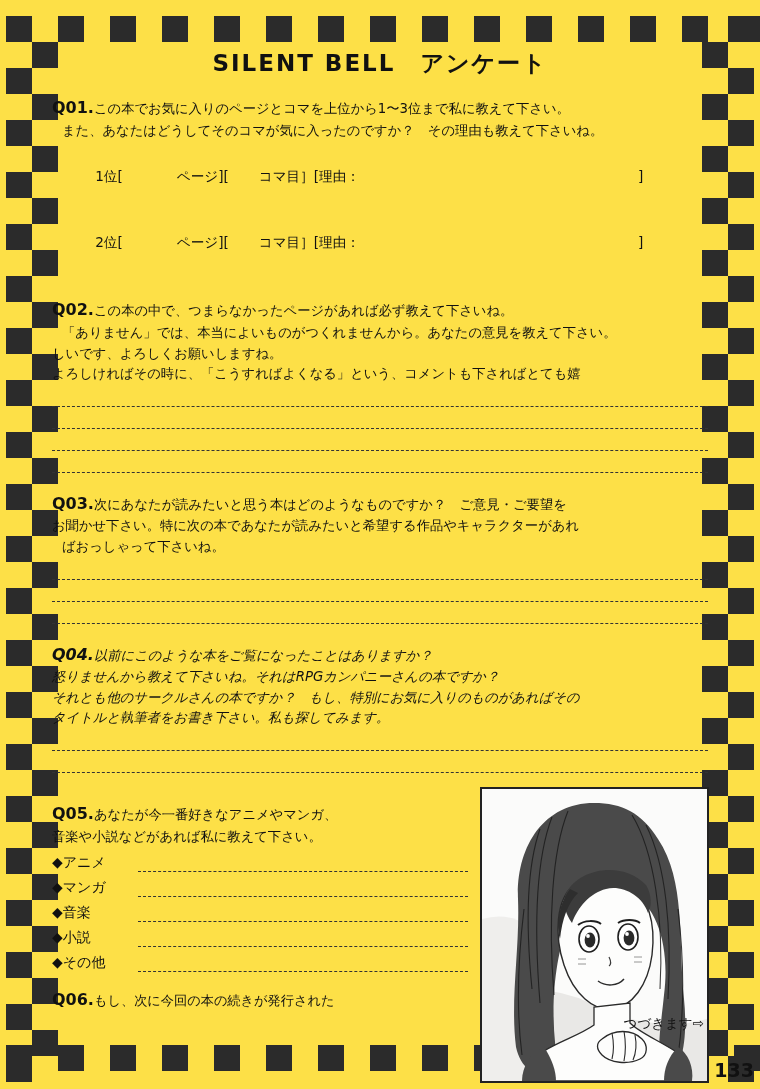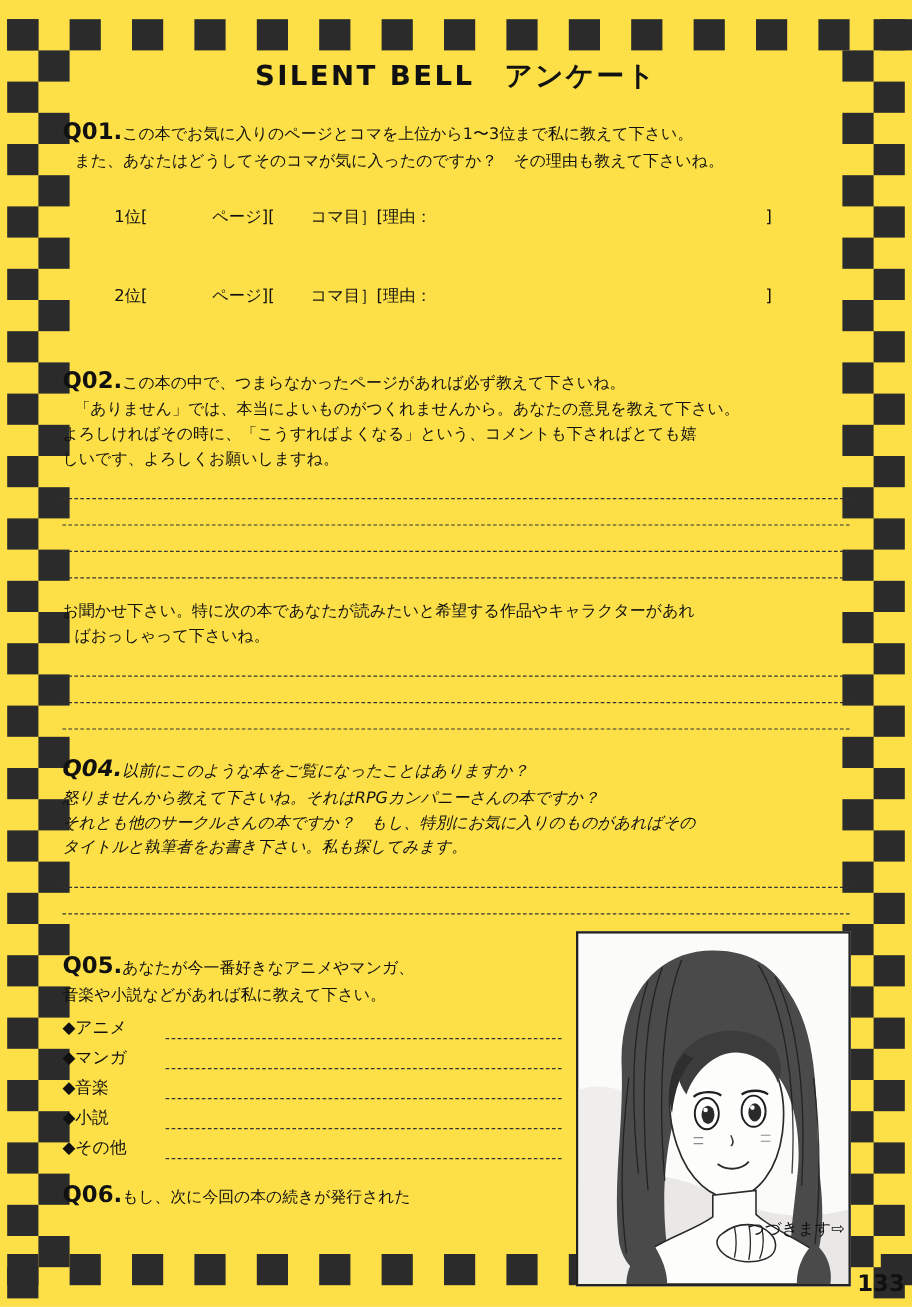--- a/index.html
+++ b/index.html
@@ -24,21 +24,21 @@
   .title{
     text-align:center;
     font-size:23px;
     font-weight:bold;
     letter-spacing:2px;
     margin-top:8px;
     font-family:"DejaVu Sans","Liberation Sans",sans-serif;
   }
   .qblock{margin-top:16px;}
   .qnum{
-    font-size:19px;
+    font-size:16px;
     font-weight:bold;
     letter-spacing:0px;
     font-family:"DejaVu Sans","Liberation Sans",sans-serif;
   }
   .qtext{
     font-size:13.3px;
     line-height:1.55;
   }
   .qline{
     font-size:13.3px;
@@ -238,31 +238,34 @@
           <span>2位[</span><span class="inline-gap"></span><span>ページ][</span><span class="inline-gap2"></span><span>コマ目］[理由：</span><span style="display:inline-block;width:278px;"></span><span>]</span>
         </div>
       </div>
     </div>
 
     <div class="qblock" style="margin-top:22px;">
       <div class="qline">
         <span class="qnum">Q02.</span><span>この本の中で、つまらなかったページがあれば必ず教えて下さいね。</span>
       </div>
       <div class="qtext" style="text-indent:10px;">「ありません」では、本当によいものがつくれませんから。あなたの意見を教えて下さい。</div>
+      <div class="qtext">しいです、よろしくお願いしますね。</div>
       <div class="qtext">よろしければその時に、「こうすればよくなる」という、コメントも下さればとても嬉</div>
-      <div class="qtext">しいです、よろしくお願いしますね。</div>
       <div class="dotwrap">
         <div class="dotline"></div>
         <div class="dotline"></div>
         <div class="dotline"></div>
         <div class="dotline"></div>
       </div>
     </div>
 
     <div class="qblock" style="margin-top:18px;">
+      <div class="qline">
+        <span class="qnum">Q03.</span><span>次にあなたが読みたいと思う本はどのようなものですか？　ご意見・ご要望を</span>
+      </div>
       <div class="qtext">お聞かせ下さい。特に次の本であなたが読みたいと希望する作品やキャラクターがあれ</div>
       <div class="qtext" style="text-indent:10px;">ばおっしゃって下さいね。</div>
       <div class="dotwrap">
         <div class="dotline"></div>
         <div class="dotline"></div>
         <div class="dotline"></div>
       </div>
     </div>
 
     <div class="qblock" style="margin-top:18px;font-style:italic;">

